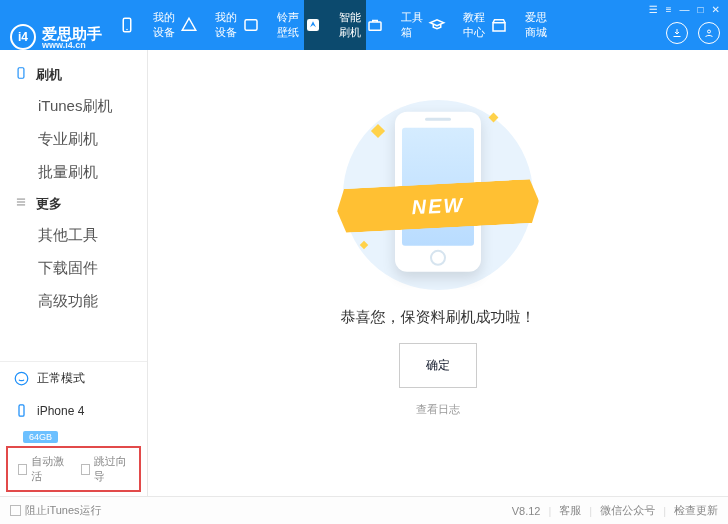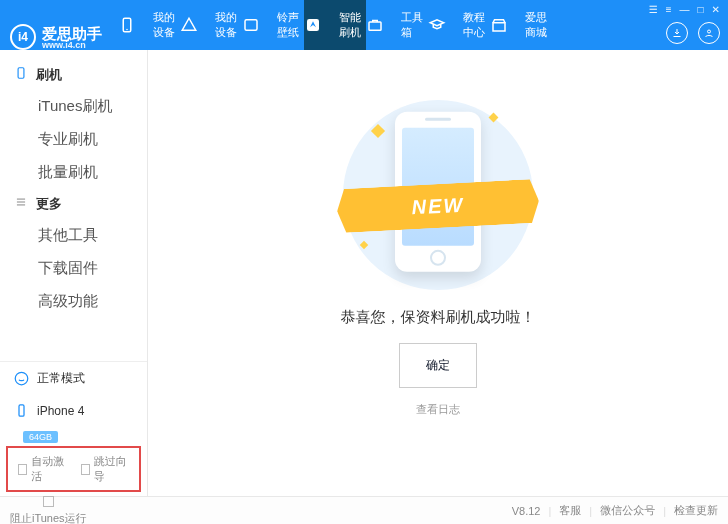--- a/index.html
+++ b/index.html
@@ -117,21 +117,21 @@
   .ok-btn{
     border:1px solid #ccc; background:#fff; padding:13px 26px; font-size:12px;
     color:#0f172a; cursor:pointer;
   }
   .loglink{ font-size:11px; color:#999; margin-top:14px; cursor:pointer;}
 
   .footer{
     height:28px; border-top:1px solid #e8e8e8; background:#fdfdfd;
     display:flex; align-items:center; padding:0 10px; font-size:11px; color:#888;
   }
-  .footer .chk{ flex-direction:column;}
+  .footer .chk{ }
   .footer-right{ margin-left:auto; display:flex; align-items:center; gap:8px;}
   .sep{ color:#ddd;}
 </style>
 </head>
 <body>
 
 <div class="header">
   <div class="brand">
     <div class="brand-logo">i4</div>
     <div class="brand-text">

